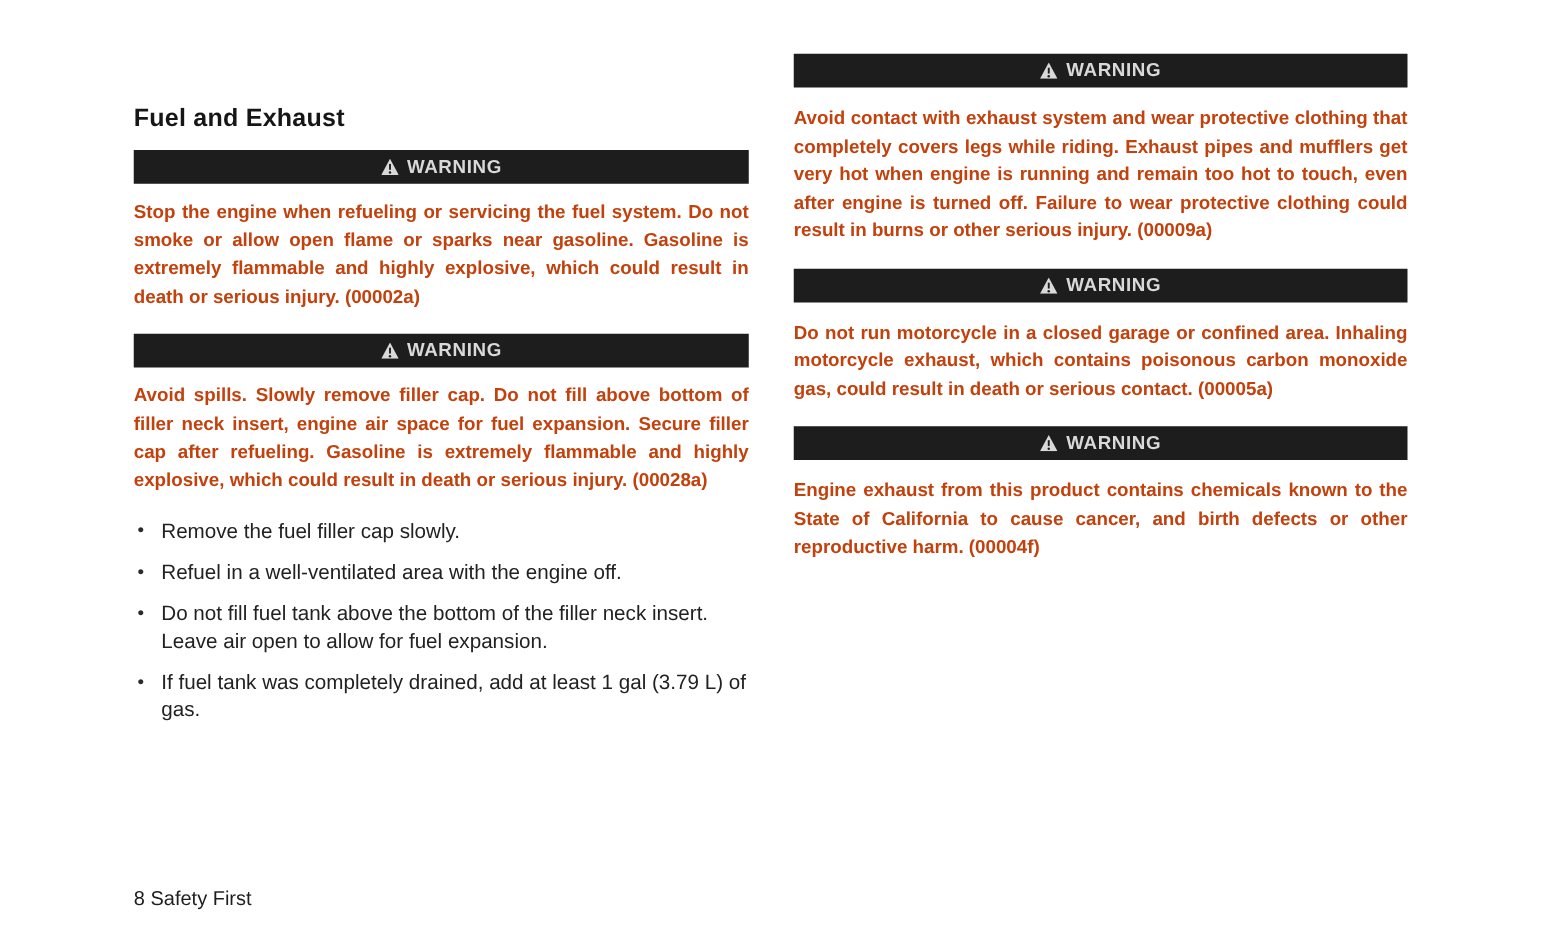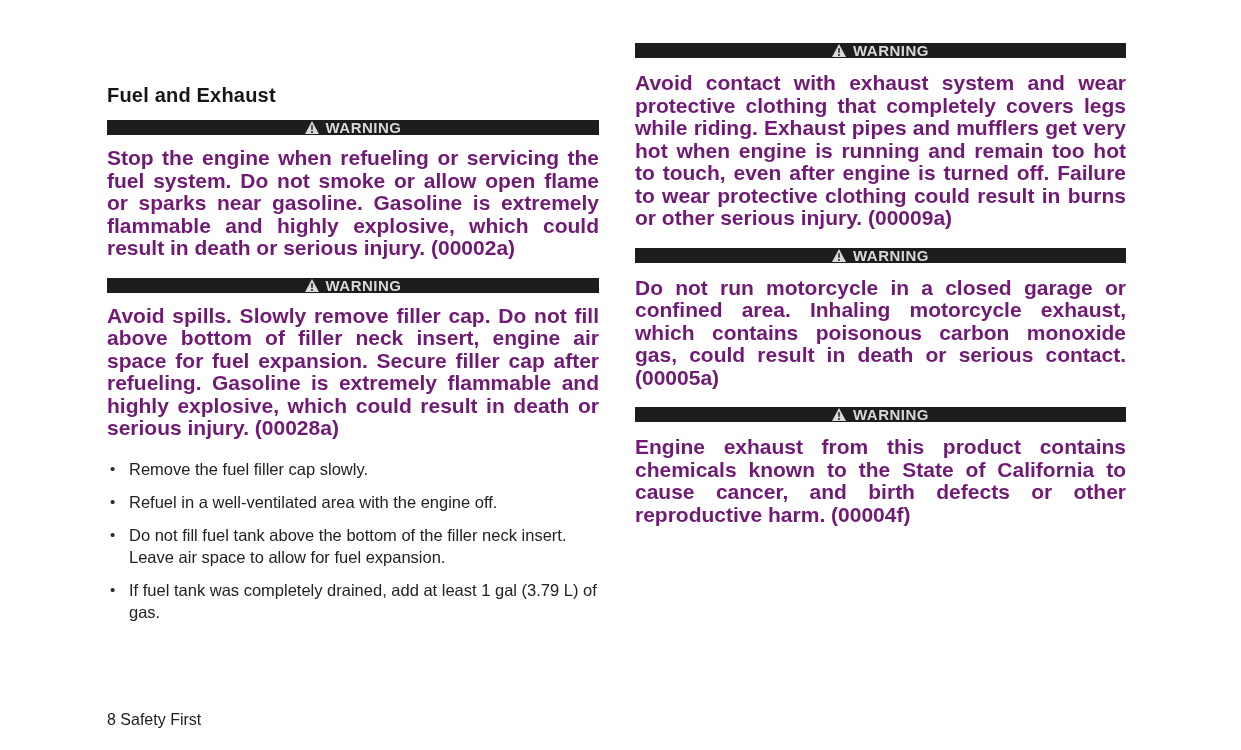--- a/index.html
+++ b/index.html
@@ -32,39 +32,39 @@
   .heading {
     font-size: 20px;
     font-weight: bold;
     color: #161616;
     letter-spacing: 0.2px;
     margin: 0 0 13px 0;
   }
   .warn-bar {
     background: #1d1d1d;
     color: #d9d9d9;
-    height: 15px;
+    height: 27px;
     display: flex;
     align-items: center;
     justify-content: center;
     gap: 7px;
     font-weight: bold;
     font-size: 15px;
     letter-spacing: 0.5px;
   }
   .warn-bar .icon {
     display: inline-flex;
     align-items: center;
   }
   .warn-body {
     font-weight: bold;
-    font-size: 21px;
+    font-size: 15px;
     line-height: 22.5px;
     text-align: justify;
-    color: #701a75;
+    color: #c2410c;
     margin: 12px 0 18px 0;
   }
   .col-right .warn-body {
     margin: 14px 0 18px 0;
   }
   .bullets {
     list-style: none;
     margin: 12px 0 0 0;
     padding: 0;
     font-size: 16.5px;
@@ -120,21 +120,21 @@
           <circle cx="12" cy="18.6" r="1.7" fill="#1d1d1d"></circle>
         </svg>
       </span>
       <span>WARNING</span>
     </div>
     <p class="warn-body">Avoid spills. Slowly remove filler cap. Do not fill above bottom of filler neck insert, engine air space for fuel expansion. Secure filler cap after refueling. Gasoline is extremely flammable and highly explosive, which could result in death or serious injury. (00028a)</p>
 
     <ul class="bullets">
       <li>Remove the fuel filler cap slowly.</li>
       <li>Refuel in a well-ventilated area with the engine off.</li>
-      <li>Do not fill fuel tank above the bottom of the filler neck insert. Leave air space to allow for fuel expansion.</li>
+      <li>Do not fill fuel tank above the bottom of the filler neck insert. Leave air open to allow for fuel expansion.</li>
       <li>If fuel tank was completely drained, add at least 1 gal (3.79 L) of gas.</li>
     </ul>
   </div>
 
   <div class="col-right">
 
     <div class="warn-bar">
       <span class="icon">
         <svg width="14" height="13" viewBox="0 0 24 22" aria-hidden="true">
           <path d="M12 0 L24 22 L0 22 Z" fill="#d9d9d9"></path>

